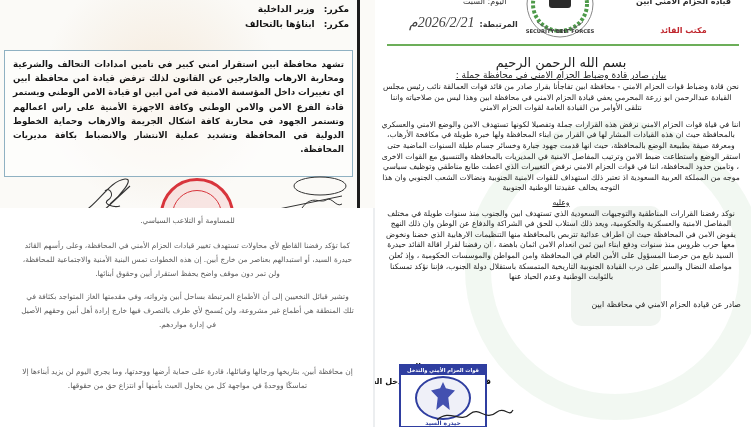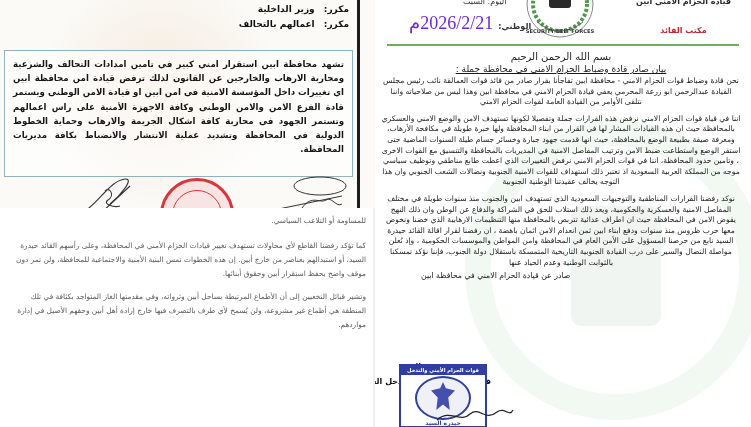--- a/index.html
+++ b/index.html
@@ -31,55 +31,55 @@
 
   .sig { position: absolute; }
   .sig1 { left: 80px; top: 176px; width: 70px; height: 40px; }
   .stamp-red { position: absolute; left: 160px; top: 178px; width: 74px; height: 74px; border: 3px solid #d8353c; border-radius: 50%; background: rgba(230,80,80,0.12); }
   .stamp-red .inner { position: absolute; left: 9px; top: 9px; width: 50px; height: 50px; border: 1.5px solid #d8353c; border-radius: 50%; }
   .sig2 { left: 262px; top: 174px; width: 88px; height: 40px; }
 
   .article { position: absolute; left: 0; top: 208px; width: 375px; height: 219px; background: #fff; }
   .article .cut { position: absolute; left: 0; top: 0; width: 375px; height: 10px; overflow: hidden; }
   .article .cut p { direction: rtl; text-align: right; font-size: 7.5px; line-height: 10px; color: #666; margin-top: -3px; padding: 0 4px; white-space: nowrap; }
-  .article .para { position: absolute; left: 0; width: 375px; padding: 0 9px; direction: rtl; text-align: right; font-family: "DejaVu Sans", sans-serif; font-size: 7.4px; line-height: 14px; color: #5a5a5a; }
+  .article .para { position: absolute; left: 0; width: 375px; padding: 0 20px; direction: rtl; text-align: center; font-family: "DejaVu Sans", sans-serif; font-size: 7.4px; line-height: 14px; color: #5a5a5a; }
   .p0 { top: 6px; } .p1 { top: 31px; } .p2 { top: 82px; } .p3 { top: 118px; } .p4 { top: 157px; }
   .article .rbar { position: absolute; right: 0; top: 0; width: 2px; height: 219px; background: #eceef0; }
 
   
   .right { position: absolute; left: 375px; top: 0; width: 376px; height: 427px; background: #fff; overflow: hidden; }
   .divider { position: absolute; left: 375px; top: 0; width: 1px; height: 427px; background: #e8e8e8; }
 
   .bg-emblem {
     position: absolute; left: 90px; top: 120px; width: 300px; height: 300px; border-radius: 50%;
     border: 26px solid rgba(90,160,90,0.08);
   }
   .bg-emblem .core { position: absolute; left: 80px; top: 60px; width: 90px; height: 120px; background: rgba(60,120,60,0.07); border-radius: 10px; }
 
   .hdr-right { position: absolute; right: 20px; top: 0; direction: rtl; text-align: center; font-size: 8px; }
   .hdr-right .org { color: #2a2a2a; font-weight: bold; font-size: 8px; margin-top: -3px; }
   .hdr-right .office { color: #c0282f; font-weight: bold; font-size: 8px; margin-top: 20px; }
   .hdr-left { position: absolute; left: 34px; top: 0; direction: rtl; }
   .hdr-left .day { position: absolute; left: 54px; top: -3px; font-size: 8px; color: #333; white-space: nowrap; direction: rtl; }
   .hdr-left .date { position: absolute; left: 0; top: 12px; white-space: nowrap; direction: rtl; }
   .hdr-left .date .lbl { font-size: 8px; color: #333; font-weight: bold; }
-  .hdr-left .date .val { font-family: "Liberation Serif", serif; font-size: 18px; color: #6d28d9; }
+  .hdr-left .date .val { font-family: "Liberation Serif", serif; font-size: 14px; color: #404040; font-style: italic; }
 
   .logo { position: absolute; left: 150px; top: -22px; width: 70px; height: 62px; }
 
   .green-rule { position: absolute; left: 12px; top: 44px; width: 352px; height: 2px; background: #6cae59; }
 
   .body-r { position: absolute; left: 6px; top: 48px; width: 360px; direction: rtl; font-family: "DejaVu Sans", sans-serif; color: #1b1b1b; }
-  .basmala { text-align: center; font-size: 10px; line-height: 13px; margin-top: 2px; }
+  .basmala { text-align: center; font-size: 13px; line-height: 13px; margin-top: 8px; }
   .title { text-align: center; font-size: 9px; line-height: 13px; text-decoration: underline; }
   .rp { text-align: center; font-size: 7.6px; line-height: 10.6px; }
   .rp + .rp { margin-top: 6px; }
   .rp.alayh { text-decoration: underline; margin-top: 4px; }
   .rp.alayh + .rp { margin-top: 0; }
-  .issued { text-align: left; font-size: 7.8px; line-height: 11px; margin-top: 2px; padding-left: 40px; }
+  .issued { text-align: right; font-size: 7.8px; line-height: 11px; margin-top: 16px; padding-left: 40px; }
 
   .signoff { position: absolute; right: 260px; top: 362px; direction: rtl; text-align: center; font-weight: bold; font-size: 8px; color: #111; white-space: nowrap; }
   .signoff .nm { margin-bottom: 6px; }
   .signoff .loc { margin-top: 3px; }
   .stamp-blue { position: absolute; left: 24px; top: 364px; width: 88px; height: 64px; background: #fff; border: 2px solid #2f3ea0; }
   .stamp-blue .top { position: absolute; left: 0; top: 0; width: 84px; height: 9px; background: #2f3ea0; color: #fff; font-size: 5.2px; line-height: 9px; text-align: center; direction: rtl; font-weight: bold; }
   .stamp-blue .ring { position: absolute; left: 14px; top: 10px; width: 56px; height: 44px; border: 2.5px solid #2f3ea0; border-radius: 50%; background: rgba(47,62,160,0.08); }
   .stamp-blue .eagle { position: absolute; left: 30px; top: 16px; width: 24px; height: 28px; background: #4350b0; clip-path: polygon(50% 0, 62% 22%, 100% 30%, 72% 55%, 78% 100%, 50% 80%, 22% 100%, 28% 55%, 0 30%, 38% 22%); }
   .stamp-blue .nm { position: absolute; left: 0; bottom: 0; width: 84px; font-size: 6px; color: #2f3ea0; text-align: center; direction: rtl; font-weight: bold; }
   .sig3 { position: absolute; left: 60px; top: 400px; width: 80px; height: 27px; }
@@ -91,21 +91,21 @@
   <div class="scan">
     <div class="watermark"></div>
     <div class="vline"></div>
 
     <div class="cc cc1">
       <span class="lab">مكرر:</span>
       <span>وزير الداخلية</span>
     </div>
     <div class="cc cc2">
       <span class="lab">مكرر:</span>
-      <span>اعمالهم بالتحالف</span>
+      <span>ابناؤها بالتحالف</span>
     </div>
 
     <div class="box">
       <p>تشهد محافظة ابين استقرار امني كبير في تامين امدادات التحالف والشرعية ومحاربة الارهاب والخارجين عن القانون لذلك ترفض قيادة امن محافظة ابين اي تغييرات داخل المؤسسة الامنية في امن ابين او قيادة الامن الوطني ويستمر قادة الفرع الامن والامن الوطني وكافة الاجهزة الأمنية على راس اعمالهم وتستمر الجهود في محاربة كافة اشكال الجريمة والارهاب وحماية الخطوط الدولية في المحافظة وتشديد عملية الانتشار والانضباط بكافة مديريات المحافظة.</p>
     </div>
 
     <svg class="sig sig1" viewBox="0 0 70 40">
       <path d="M5 35 C20 25, 30 5, 45 3 C55 2, 40 20, 30 28 M25 15 C30 10, 35 20, 28 24 C22 28, 34 32, 40 30 M50 10 L20 38" stroke="#333" stroke-width="1.1" fill="none"></path>
     </svg>
     <div class="stamp-red">
@@ -114,40 +114,41 @@
     <svg class="sig sig2" viewBox="0 0 88 40">
       <ellipse cx="58" cy="12" rx="26" ry="9" stroke="#333" stroke-width="1" fill="none"></ellipse>
       <path d="M2 38 L80 22 M40 34 C50 20, 58 30, 64 26 C70 22, 74 34, 80 30" stroke="#333" stroke-width="1" fill="none"></path>
     </svg>
   </div>
 
   <div class="article">
     <p class="para p0">للمساومة أو التلاعب السياسي.</p>
     <p class="para p2">وتشير قبائل النخعيين إلى أن الأطماع المرتبطة بساحل أبين وثرواته، وفي مقدمتها الغاز المتواجد بكثافة في تلك المنطقة هي أطماع غير مشروعة، ولن يُسمح لأي طرف بالتصرف فيها خارج إرادة أهل أبين وحقهم الأصيل في إدارة مواردهم.</p>
     <p class="para p1">كما تؤكد رفضنا القاطع لأي محاولات تستهدف تغيير قيادات الحزام الأمني في المحافظة، وعلى رأسهم القائد حيدرة السيد، أو استبدالهم بعناصر من خارج أبين. إن هذه الخطوات تمس البنية الأمنية والاجتماعية للمحافظة، ولن تمر دون موقف واضح يحفظ استقرار أبين وحقوق أبنائها.</p>
+    <p class="para p4">إن محافظة أبين، بتاريخها ورجالها وقبائلها، قادرة على حماية أرضها ووحدتها، وما يجري اليوم لن يزيد أبناءها إلا تماسكًا ووحدةً في مواجهة كل من يحاول العبث بأمنها أو انتزاع حق من حقوقها.</p>
     <div class="rbar"></div>
   </div>
 </div>
 
 <div class="divider"></div>
 
 <div class="right">
   <div class="bg-emblem">
       <div class="core"></div>
     </div>
 
   <div class="hdr-right">
     <div class="org">قيادة الحزام الأمني ابين</div>
     <div class="office">مكتب القائد</div>
   </div>
 
   <div class="hdr-left">
     <div class="day">اليوم: السبت</div>
     <div class="date">
-      <span class="lbl">الوطني:</span>
+      <span class="lbl">المرتبطة:</span>
       <span class="val">2026/2/21م</span>
     </div>
   </div>
 
   <svg class="logo" viewBox="0 0 70 62">
     <circle cx="35" cy="26" r="33" fill="#fff" stroke="#888" stroke-width="1"></circle>
     <circle cx="35" cy="26" r="27" fill="none" stroke="#4e9a4a" stroke-width="4" stroke-dasharray="3 2"></circle>
     <rect x="24" y="4" width="22" height="26" rx="3" fill="#2b2b2b"></rect>
     <rect x="28" y="2" width="6" height="8" fill="#d9a33c"></rect>
     <rect x="37" y="2" width="6" height="8" fill="#d9a33c"></rect>
@@ -155,20 +156,21 @@
     <text x="35" y="55" font-size="5.2" text-anchor="middle" fill="#333" font-family="DejaVu Sans, sans-serif" font-weight="bold">SECURITY BELT FORCES</text>
   </svg>
 
   <div class="green-rule"></div>
 
   <div class="body-r">
     <div class="basmala">بسم الله الرحمن الرحيم</div>
     <div class="title">بيان صادر قادة وضباط الحزام الامني في محافظة جملة :</div>
     <p class="rp">نحن قادة وضباط قوات الحزام الامني - محافظة ابين تفاجأنا بقرار صادر من قائد قوات العمالقة نائب رئيس مجلس القيادة عبدالرحمن ابو زرعة المحرمي يعفي قيادة الحزام الامني في محافظة ابين وهذا ليس من صلاحياته واننا نتلقى الأوامر من القيادة العامة لقوات الحزام الامني</p>
     <p class="rp">اننا في قياة قوات الحزام الامني نرفض هذه القرارات جملة وتفصيلا لكونها تستهدف الامن والوضع الامني والعسكري بالمحافظة حيث ان هذه القيادات المشار لها في القرار من ابناء المحافظة ولها خبرة طويلة في مكافحة الأرهاب، ومعرفة صيقة بطبيعة الوضع بالمحافظة، حيث انها قدمت جهود جبارة وخسائر جسام طيلة السنوات الماضية حتى استقر الوضع واستطاعت ضبط الامن وترتيب المفاصل الامنية في المديريات بالمحافظة والتنسيق مع القوات الاخرى ، وتامين حدود المحافظة، اننا في قوات الحزام الامني نرفض التغييرات الذي اعطت طابع مناطقي وتوظيف سياسي موجه من المملكة العربية السعودية اذ تعتبر ذلك استهداف للقوات الامنية الجنوبية ونضالات الشعب الجنوبي وان هذا التوجه يخالف عقيدتنا الوطنية الجنوبية</p>
+    <p class="rp alayh">وعليه</p>
     <p class="rp">نوكد رفضنا القرارات المناطقية والتوجيهات السعودية الذي تستهدف ابين والجنوب منذ سنوات طويلة في مختلف المفاصل الامنية والعسكرية والحكومية، ويعد ذلك استلاب للحق في الشراكة والدفاع عن الوطن وان ذلك النهج يقوض الامن في المحافظة حيث ان اطراف عدائية تتربص بالمحافظة منها التنظيمات الارهابية الذي خضنا ونخوض معها حرب ظروس منذ سنوات ودفع ابناء ابين ثمن انعدام الامن اثمان باهضة ، ان رفضنا لقرار اقالة القائد حيدرة السيد نابع من حرصنا المسؤول على الأمن العام في المحافظة وامن المواطن والموسسات الحكومية ، وإذ نُعلن مواصلة النضال والسير على درب القيادة الجنوبية التاريخية المتمسكة باستقلال دولة الجنوب، فإننا نؤكد تمسكنا بالثوابت الوطنية وعدم الحياد عنها</p>
     <p class="issued">صادر عن قيادة الحزام الامني في محافظة ابين</p>
   </div>
 
   <div class="signoff">
     <div class="nm">حيدرة السيد</div>
     <div>قائد الحزام الأمني والتدخل السريع</div>
     <div class="loc">م/ أبين</div>
   </div>
 

